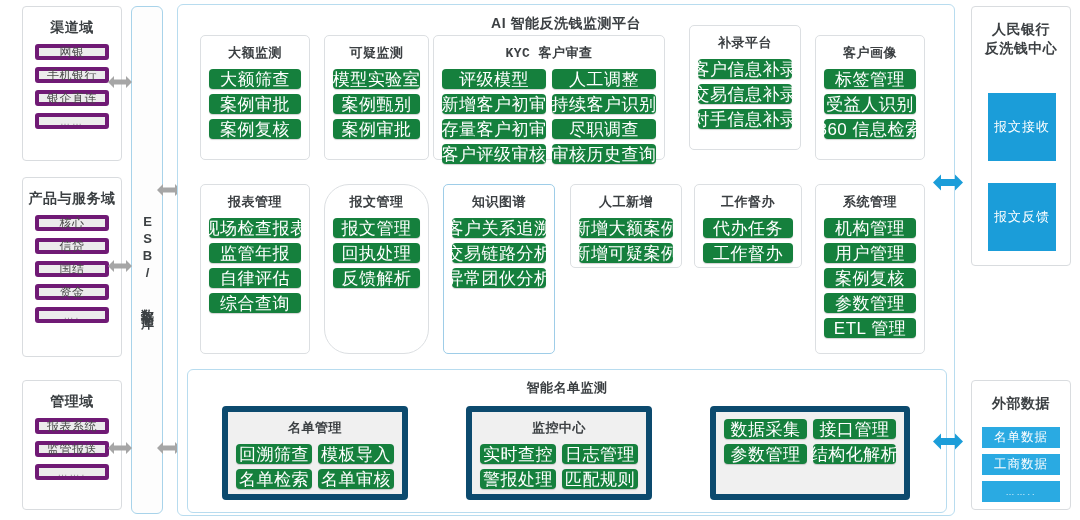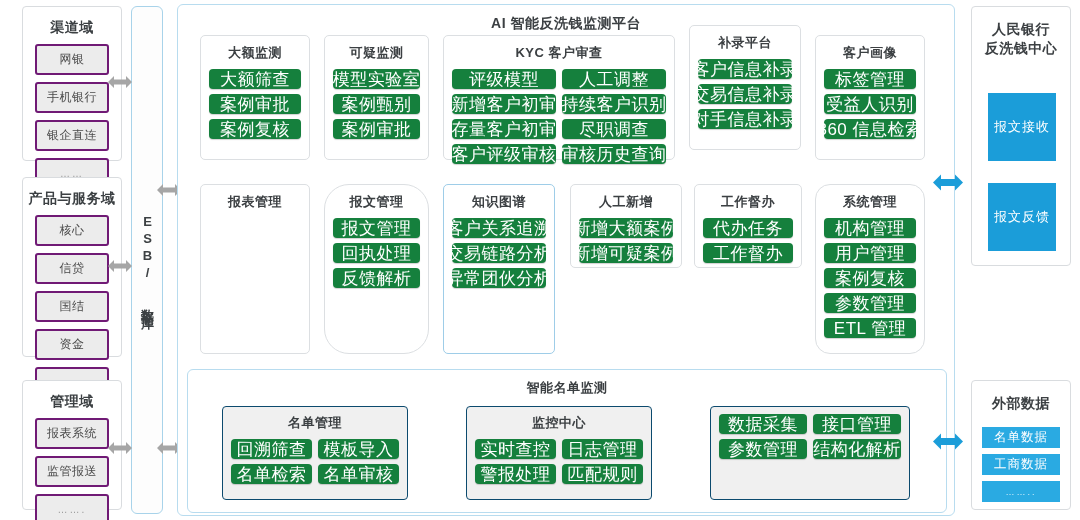--- a/index.html
+++ b/index.html
@@ -23,23 +23,23 @@
     font-weight: bold;
     color: #3c4043;
     letter-spacing: .5px;
   }
 
   
   .domain { }
   .domain .panel-title { font-size: 14px; margin-top: 12px; }
   .gray-chip {
     margin: 7px 12px 0 12px;
-    height: 31px;
+    height: 16px;
     background: #ececec;
-    border: 2px solid #701a75;
+    border: 4px solid #701a75;
     border-radius: 3px;
     font-size: 12px;
     color: #4a4a4a;
     display: flex;
     align-items: center;
     justify-content: center;
     letter-spacing: .5px;
   }
   .gray-chip.dots { color: #9a9a9a; letter-spacing: 2px; font-size: 10px; }
 
@@ -107,21 +107,21 @@
     left: 9px; top: 364px; width: 760px; height: 144px;
     border: 1px solid #b8dcef; border-radius: 6px; background: #fff;
   }
   #smartlist-title {
     text-align: center; font-size: 13px; font-weight: bold;
     color: #3c4043; margin-top: 9px; letter-spacing: .5px;
   }
   .subgroup {
     position: absolute;
     background: #f0f0f0;
-    border: 1px solid #0c4a6e;
+    border: 6px solid #0c4a6e;
     border-radius: 4px;
     top: 36px; height: 94px;
   }
   .subgroup > .stitle {
     text-align: center; font-size: 13px; font-weight: bold;
     color: #3c4043; margin-top: 7px; letter-spacing: .5px;
   }
 
   
   .rpanel { }
@@ -220,21 +220,21 @@
 
     <div class="mod" style="left:146px; top:30px; width:105px; height:125px;">
       <div class="mtitle">可疑监测</div>
       <div class="btns">
         <div class="btn w1">模型实验室</div>
         <div class="btn w1">案例甄别</div>
         <div class="btn w1">案例审批</div>
       </div>
     </div>
 
-    <div class="mod" style="left:265px; top:30px; width:232px; height:125px;">
+    <div class="mod" style="left:255px; top:30px; width:232px; height:125px;font-family:Liberation Mono, monospace;">
       <div class="mtitle">KYC 客户审查</div>
       <div class="btns">
         <div class="btn w2">评级模型</div>
         <div class="btn w2">人工调整</div>
         <div class="btn w2">新增客户初审</div>
         <div class="btn w2">持续客户识别</div>
         <div class="btn w2">存量客户初审</div>
         <div class="btn w2">尽职调查</div>
         <div class="btn w2">客户评级审核</div>
         <div class="btn w2">审核历史查询</div>
@@ -254,20 +254,26 @@
       <div class="mtitle">客户画像</div>
       <div class="btns">
         <div class="btn w1">标签管理</div>
         <div class="btn w1">受益人识别</div>
         <div class="btn w1">360 信息检索</div>
       </div>
     </div>
 
     <div class="mod" style="left:22px; top:179px; width:110px; height:170px;">
       <div class="mtitle">报表管理</div>
+      <div class="btns">
+        <div class="btn w1">现场检查报表</div>
+        <div class="btn w1">监管年报</div>
+        <div class="btn w1">自律评估</div>
+        <div class="btn w1">综合查询</div>
+      </div>
     </div>
 
     <div class="mod" style="left:146px; top:179px; width:105px; height:170px;border-radius:25px;">
       <div class="mtitle">报文管理</div>
       <div class="btns">
         <div class="btn w1">报文管理</div>
         <div class="btn w1">回执处理</div>
         <div class="btn w1">反馈解析</div>
       </div>
     </div>
@@ -291,21 +297,21 @@
 
     <div class="mod" style="left:516px; top:179px; width:108px; height:84px;">
       <div class="mtitle">工作督办</div>
       <div class="btns">
         <div class="btn w1">代办任务</div>
         <div class="btn w1">工作督办</div>
       </div>
     </div>
 
 
-    <div class="mod" style="left:637px; top:179px; width:110px; height:170px;border-radius:15px;">
+    <div class="mod" style="left:637px; top:179px; width:110px; height:170px;">
       <div class="mtitle">系统管理</div>
       <div class="btns">
         <div class="btn w1">机构管理</div>
         <div class="btn w1">用户管理</div>
         <div class="btn w1">案例复核</div>
         <div class="btn w1">参数管理</div>
         <div class="btn w1">ETL 管理</div>
       </div>
     </div>
 

